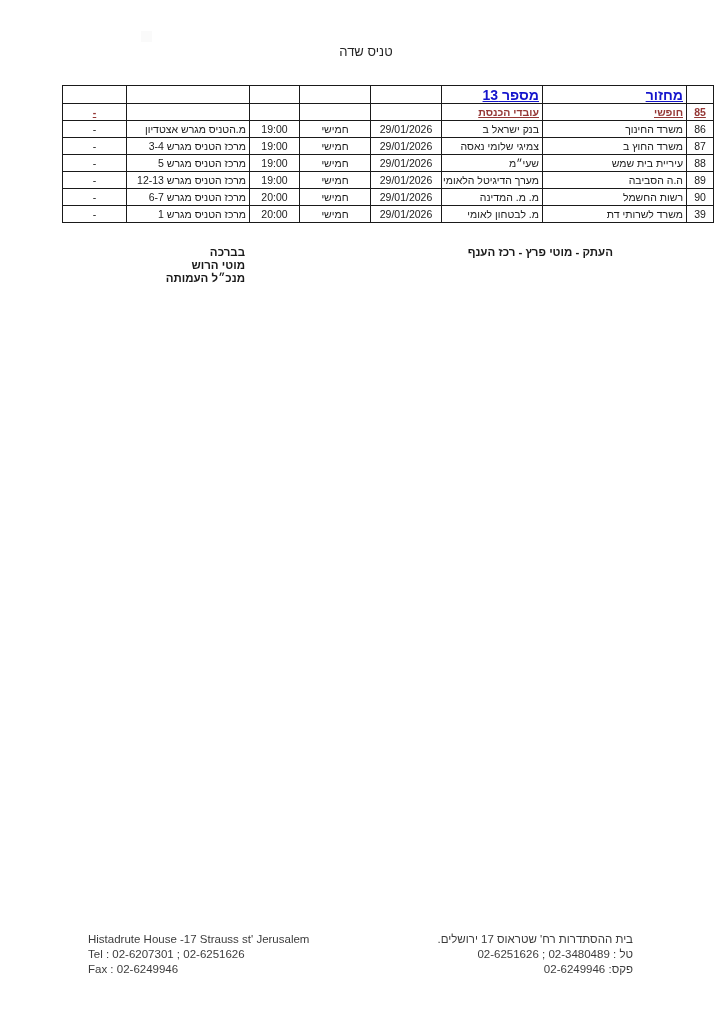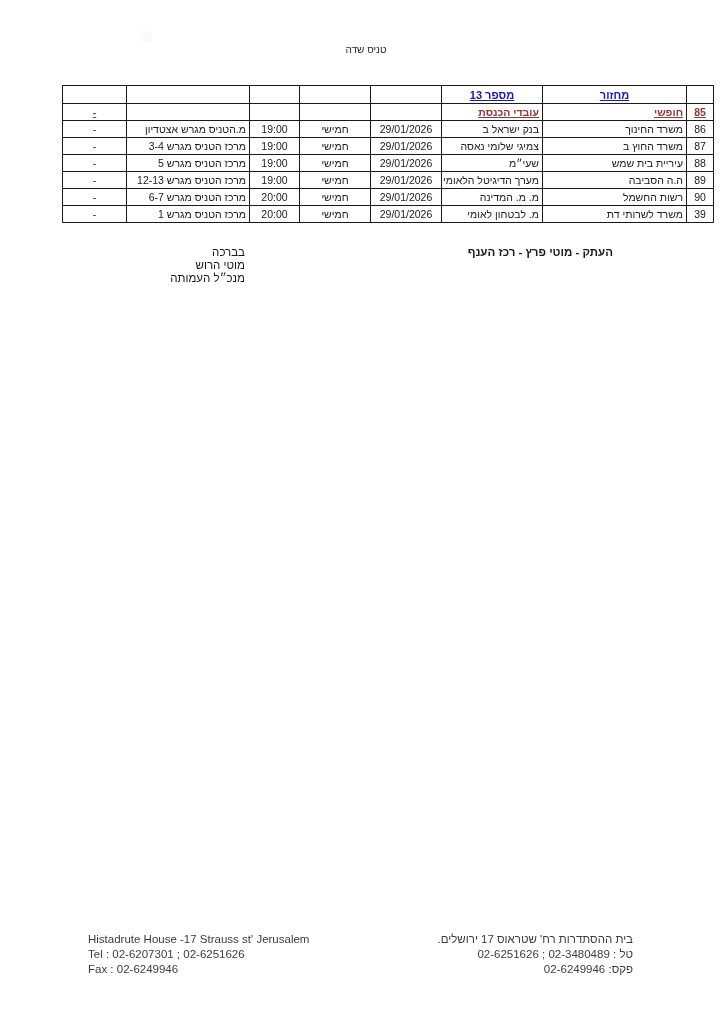--- a/index.html
+++ b/index.html
@@ -3,51 +3,50 @@
 <meta charset="utf-8">
 <style>
   html,body{margin:0;padding:0;background:#ffffff;}
   .page{
     position:relative;width:724px;height:1024px;background:#ffffff;overflow:hidden;
     font-family:"Liberation Sans","DejaVu Sans",sans-serif;color:#1c1c1c;
   }
   .artifact{position:absolute;left:141px;top:31px;width:11px;height:11px;background:#fafafa;}
   .doc-title{
     position:absolute;left:8px;right:0;top:44px;text-align:center;
-    font-size:10px;color:#262626;direction:rtl;
+    font-size:13px;color:#262626;direction:rtl;
   }
   table.sched{
     position:absolute;left:62px;top:85px;width:651px;
     border-collapse:collapse;table-layout:fixed;direction:rtl;
     font-size:10.5px;color:#1a1a1a;
   }
   table.sched td{
     border:1px solid var(--border-col,#1a1a1a);
     height:16px;padding:0 3px;white-space:nowrap;overflow:hidden;
     vertical-align:middle;
   }
   table.sched thead td{height:17px;}
   .c-num{text-align:center;}
   .c-team1,.c-team2,.c-venue{text-align:right;}
   .c-date,.c-day,.c-time,.c-result{text-align:center;}
   .hdr{
     color:var(--header-blue,#1414cc);font-weight:bold;text-decoration:underline;
-    font-size:11px;
-    text-align:center;
+    font-size:14px;
   }
   tr.highlight td{
     color:var(--highlight-red,#953735);font-weight:bold;text-decoration:underline;
   }
   .copy-line{
     position:absolute;right:111px;top:246px;direction:rtl;
     font-size:11.5px;font-weight:bold;color:#1a1a1a;white-space:nowrap;padding-left:20px;
   }
   .closing-block{
     position:absolute;right:479px;top:246px;direction:rtl;text-align:right;
-    font-size:11.5px;font-weight:normal;color:#1a1a1a;line-height:13px;white-space:nowrap;
+    font-size:11.5px;font-weight:bold;color:#1a1a1a;line-height:13px;white-space:nowrap;
   }
   .footer-en{
     position:absolute;left:68px;top:932px;direction:ltr;text-align:left;
     font-size:11.5px;line-height:15px;color:#3c3c3c;white-space:nowrap;margin-left:20px;
   }
   .footer-he{
     position:absolute;right:91px;top:932px;direction:rtl;
     font-size:11.5px;line-height:15px;color:#3c3c3c;white-space:nowrap;
   }
 </style>

